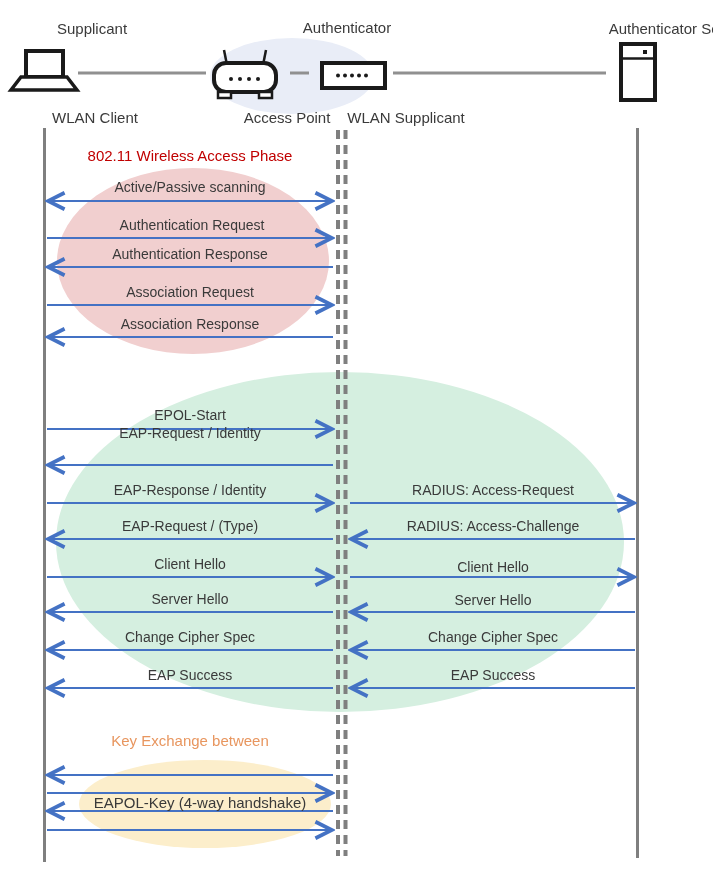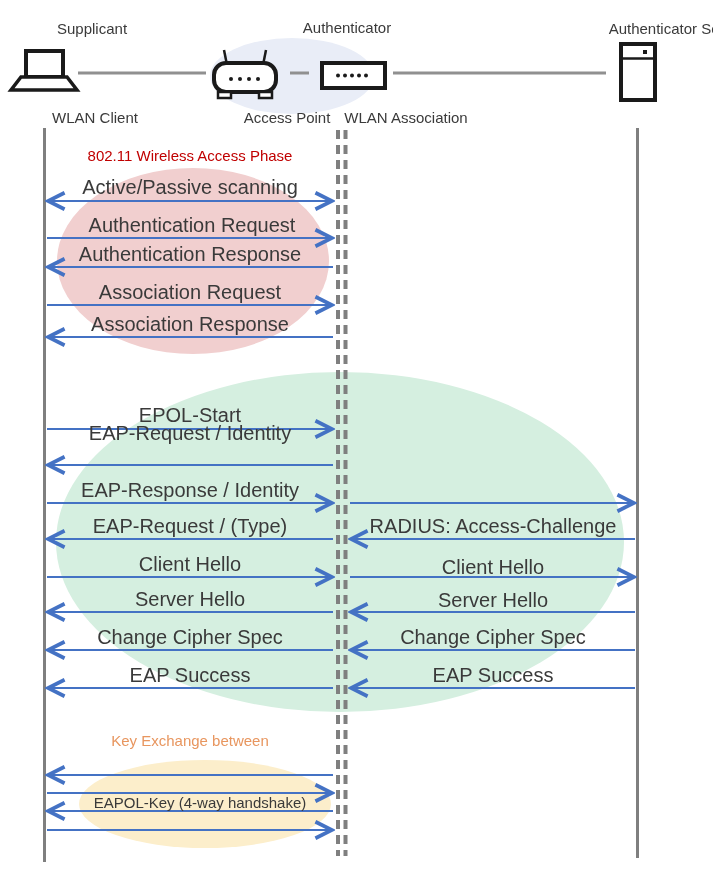--- a/index.html
+++ b/index.html
@@ -5,21 +5,21 @@
   html,body{margin:0;padding:0;background:#ffffff;}
   #stage{
     position:relative;width:713px;height:875px;background:#ffffff;overflow:hidden;
     font-family:"Liberation Sans","DejaVu Sans",sans-serif;color:#3a3a3a;
   }
   #bg{position:absolute;left:0;top:0;}
   .lbl{position:absolute;transform:translate(-50%,-50%);white-space:nowrap;
        font-size:15px;color:#3a3a3a;margin-left:44px;}
   .lbl.left-align{transform:translate(0,-50%);}
   .msg{position:absolute;transform:translate(-50%,-50%);white-space:nowrap;
-       font-size:20px;color:#3a3a3a;}
+       font-size:14px;color:#3a3a3a;}
   .msg.big{font-size:15px;}
   .phase{position:absolute;transform:translate(-50%,-50%);white-space:nowrap;
          font-size:15px;}
   .phase.red{color:#C00000;}
   .phase.green{color:#41BE7E;}
   .phase.orange{color:#E8965F;text-align:right;line-height:19px;}
 </style>
 </head>
 <body>
 
@@ -115,21 +115,21 @@
       <line x1="635" y1="688" x2="352" y2="688" marker-end="url(#ah)"></line>
     </g>
   </svg>
 
   <div class="lbl left-align" style="left:13px;top:28px">Supplicant</div>
   <div class="lbl" style="left:303px;top:27px">Authenticator</div>
   <div class="lbl" style="left:633px;top:28px">Authenticator Server</div>
 
   <div class="lbl" style="left:51px;top:117px">WLAN Client</div>
   <div class="lbl" style="left:243px;top:117px">Access Point</div>
-  <div class="lbl" style="left:362px;top:117px">WLAN Association</div>
+  <div class="lbl" style="left:362px;top:117px">WLAN Supplicant</div>
 
   <div class="phase red" style="left:190px;top:155px">802.11 Wireless Access Phase</div>
   <div class="phase orange" style="left:190px;top:740px">
     <div>Key Exchange between</div>
   </div>
 
   <div class="msg" style="left:190px;top:187px">Active/Passive scanning</div>
   <div class="msg" style="left:192px;top:225px">Authentication Request</div>
   <div class="msg" style="left:190px;top:254px">Authentication Response</div>
   <div class="msg" style="left:190px;top:292px">Association Request</div>
@@ -137,19 +137,20 @@
   <div class="msg" style="left:190px;top:415px">EPOL-Start</div>
   <div class="msg" style="left:190px;top:433px">EAP-Request / Identity</div>
   <div class="msg" style="left:190px;top:490px">EAP-Response / Identity</div>
   <div class="msg" style="left:190px;top:526px">EAP-Request / (Type)</div>
   <div class="msg" style="left:190px;top:564px">Client Hello</div>
   <div class="msg" style="left:190px;top:599px">Server Hello</div>
   <div class="msg" style="left:190px;top:637px">Change Cipher Spec</div>
   <div class="msg" style="left:190px;top:675px">EAP Success</div>
   <div class="msg big" style="left:200px;top:802px">EAPOL-Key (4-way handshake)</div>
 
+  <div class="msg" style="left:493px;top:490px">RADIUS: Access-Request</div>
   <div class="msg" style="left:493px;top:526px">RADIUS: Access-Challenge</div>
   <div class="msg" style="left:493px;top:567px">Client Hello</div>
   <div class="msg" style="left:493px;top:600px">Server Hello</div>
   <div class="msg" style="left:493px;top:637px">Change Cipher Spec</div>
   <div class="msg" style="left:493px;top:675px">EAP Success</div>
 
 </div>
 
 </body></html>

